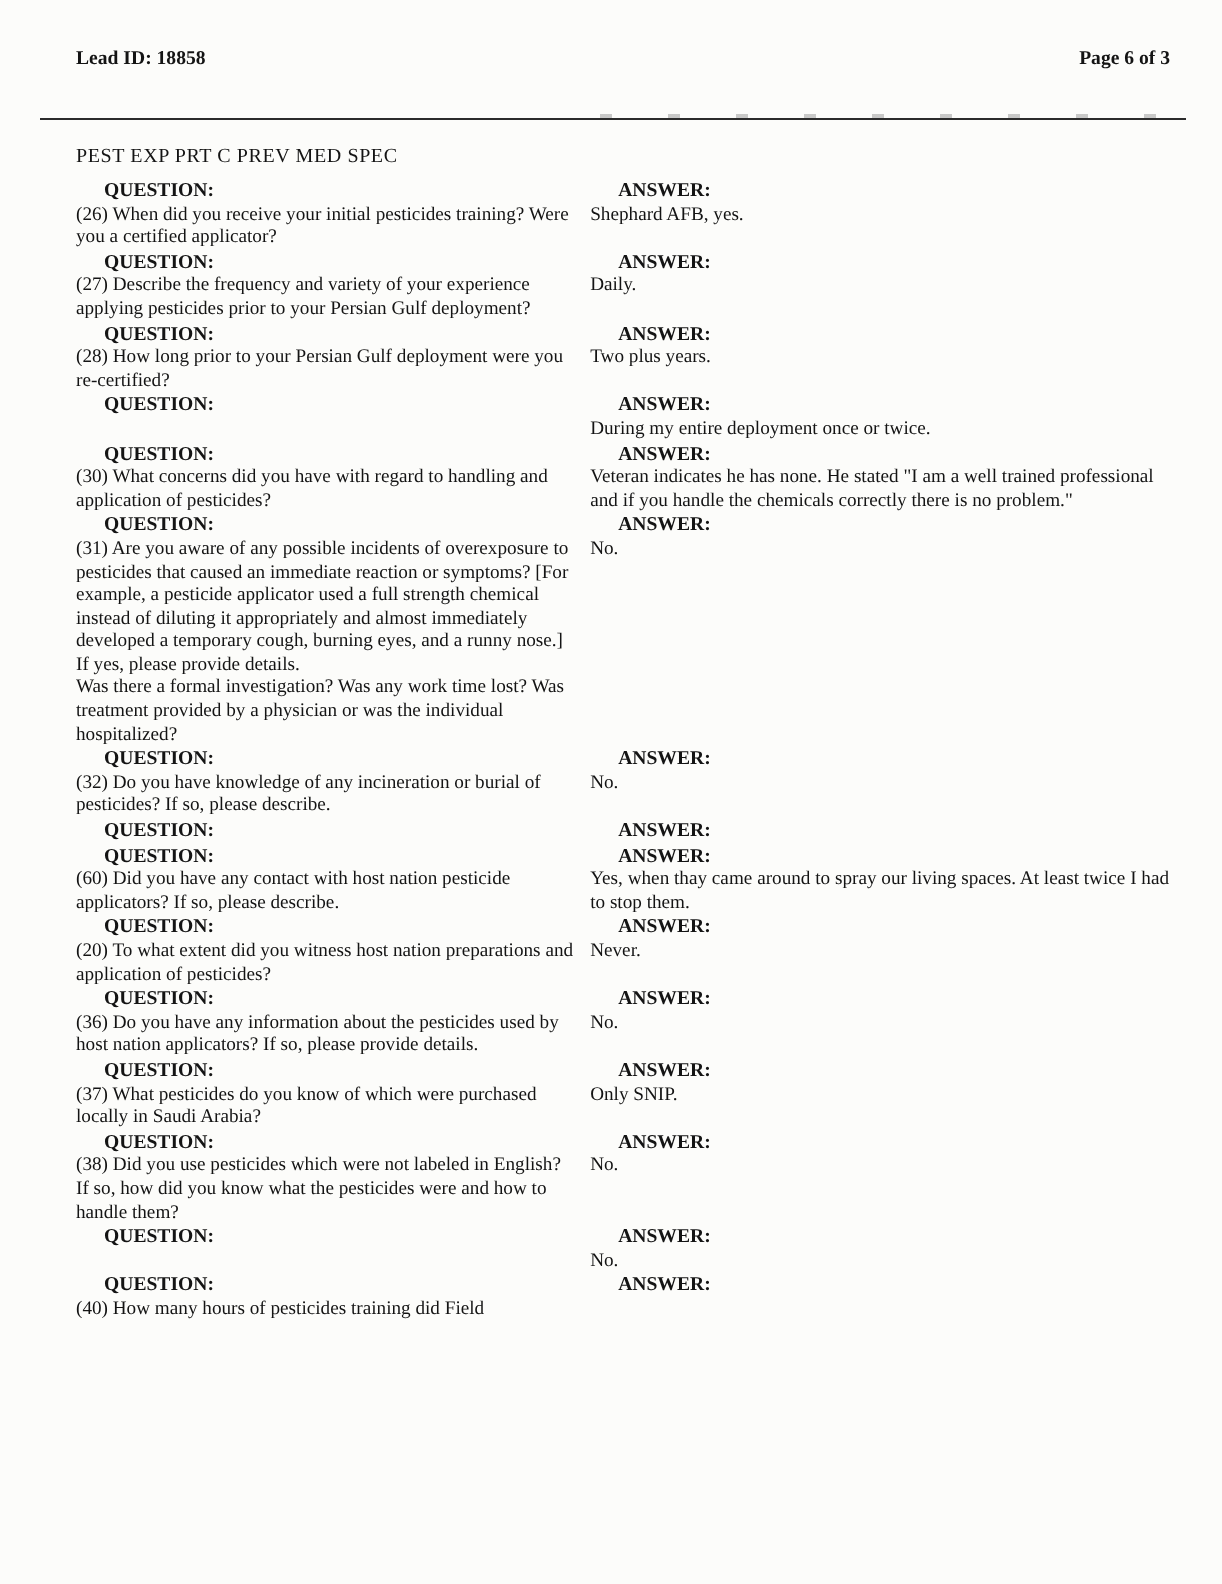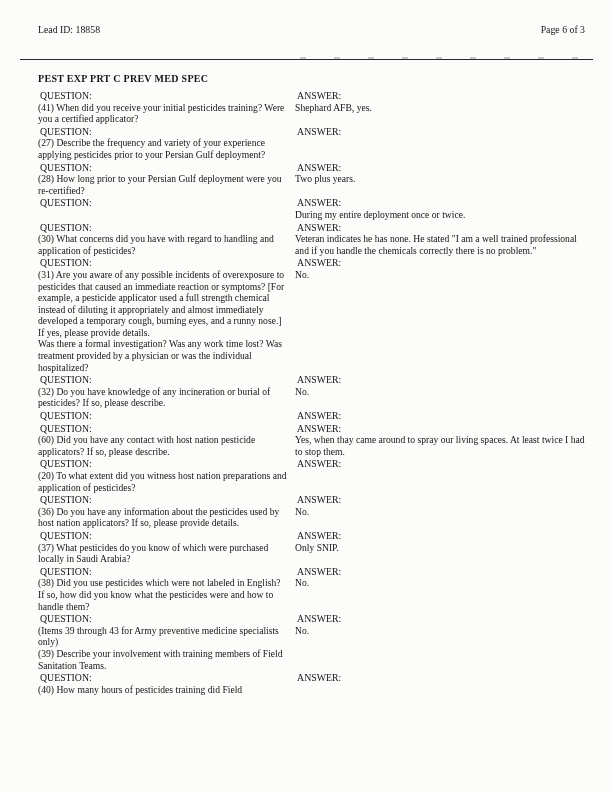--- a/index.html
+++ b/index.html
@@ -8,43 +8,44 @@
     background:#fcfcfa;
     font-family:"Liberation Serif", serif;
     color:#141414;
     overflow:hidden;
     position:relative;
   }
   .header {
     display:flex; justify-content:space-between;
     padding:24px 26px 0 38px;
     font-size:9.8px;
+    font-weight:bold;
   }
   .scan-dashes {
     position:absolute; top:57px; left:300px; width:288px; height:2px;
     background:repeating-linear-gradient(90deg,#8a8a8a 0 6px,transparent 6px 34px);
     opacity:.45;
   }
   .rule {
     border:none; border-top:1px solid #2b2b2b;
     margin:24px 18px 0 20px;
   }
   .content { padding:13px 26px 0 38px; }
   .doc-title {
-    font-weight:bold; font-size:10px; letter-spacing:.3px;
+    font-weight:normal; font-size:10px; letter-spacing:.3px;
     margin-bottom:6px;
   }
   .qa-row {
     display:grid; grid-template-columns:47% 53%;
     margin-top:1px;
   }
   .q-col { padding-right:8px; }
   .label {
-    font-weight:normal; font-size:9.8px; line-height:11.6px;
-    margin-left:2px;
+    font-weight:bold; font-size:9.8px; line-height:11.6px;
+    margin-left:14px;
   }
   .q-text, .a-text {
     font-size:9.6px; line-height:11.6px;
     white-space:pre-line;
   }
 </style>
 </head>
 <body>
 
 <div class="page">
@@ -53,35 +54,36 @@
     <span>Page  6 of  3</span>
   </div>
   <div class="scan-dashes"></div>
   <hr class="rule">
   <div class="content">
     <div class="doc-title">PEST EXP PRT C PREV MED SPEC</div>
     <div id="qa-list">
   <div class="qa-row">
     <div class="q-col">
       <div class="label">QUESTION:</div>
-      <div class="q-text">(41) When did you receive your initial pesticides training? Were you a certified applicator?</div>
+      <div class="q-text">(26) When did you receive your initial pesticides training? Were you a certified applicator?</div>
     </div>
     <div class="a-col">
       <div class="label">ANSWER:</div>
       <div class="a-text">Shephard AFB, yes.</div>
     </div>
   </div>
 
   <div class="qa-row">
     <div class="q-col">
       <div class="label">QUESTION:</div>
       <div class="q-text">(27) Describe the frequency and variety of your experience applying pesticides prior to your Persian Gulf deployment?</div>
     </div>
     <div class="a-col">
       <div class="label">ANSWER:</div>
+      <div class="a-text">Daily.</div>
     </div>
   </div>
 
   <div class="qa-row">
     <div class="q-col">
       <div class="label">QUESTION:</div>
       <div class="q-text">(28) How long prior to your Persian Gulf deployment were you re-certified?</div>
     </div>
     <div class="a-col">
       <div class="label">ANSWER:</div>
@@ -153,20 +155,21 @@
     </div>
   </div>
 
   <div class="qa-row">
     <div class="q-col">
       <div class="label">QUESTION:</div>
       <div class="q-text">(20) To what extent did you witness host nation preparations and application of pesticides?</div>
     </div>
     <div class="a-col">
       <div class="label">ANSWER:</div>
+      <div class="a-text">Never.</div>
     </div>
   </div>
 
   <div class="qa-row">
     <div class="q-col">
       <div class="label">QUESTION:</div>
       <div class="q-text">(36) Do you have any information about the pesticides used by host nation applicators?  If so, please provide details.</div>
     </div>
     <div class="a-col">
       <div class="label">ANSWER:</div>
@@ -192,22 +195,20 @@
     </div>
     <div class="a-col">
       <div class="label">ANSWER:</div>
       <div class="a-text">No.</div>
     </div>
   </div>
 
   <div class="qa-row">
     <div class="q-col">
       <div class="label">QUESTION:</div>
-      <div class="q-text">(Items 39 through 43 for Army preventive medicine specialists only)
-(39) Describe your involvement with training members of Field Sanitation Teams.</div>
     </div>
     <div class="a-col">
       <div class="label">ANSWER:</div>
       <div class="a-text">No.</div>
     </div>
   </div>
 
   <div class="qa-row">
     <div class="q-col">
       <div class="label">QUESTION:</div>

